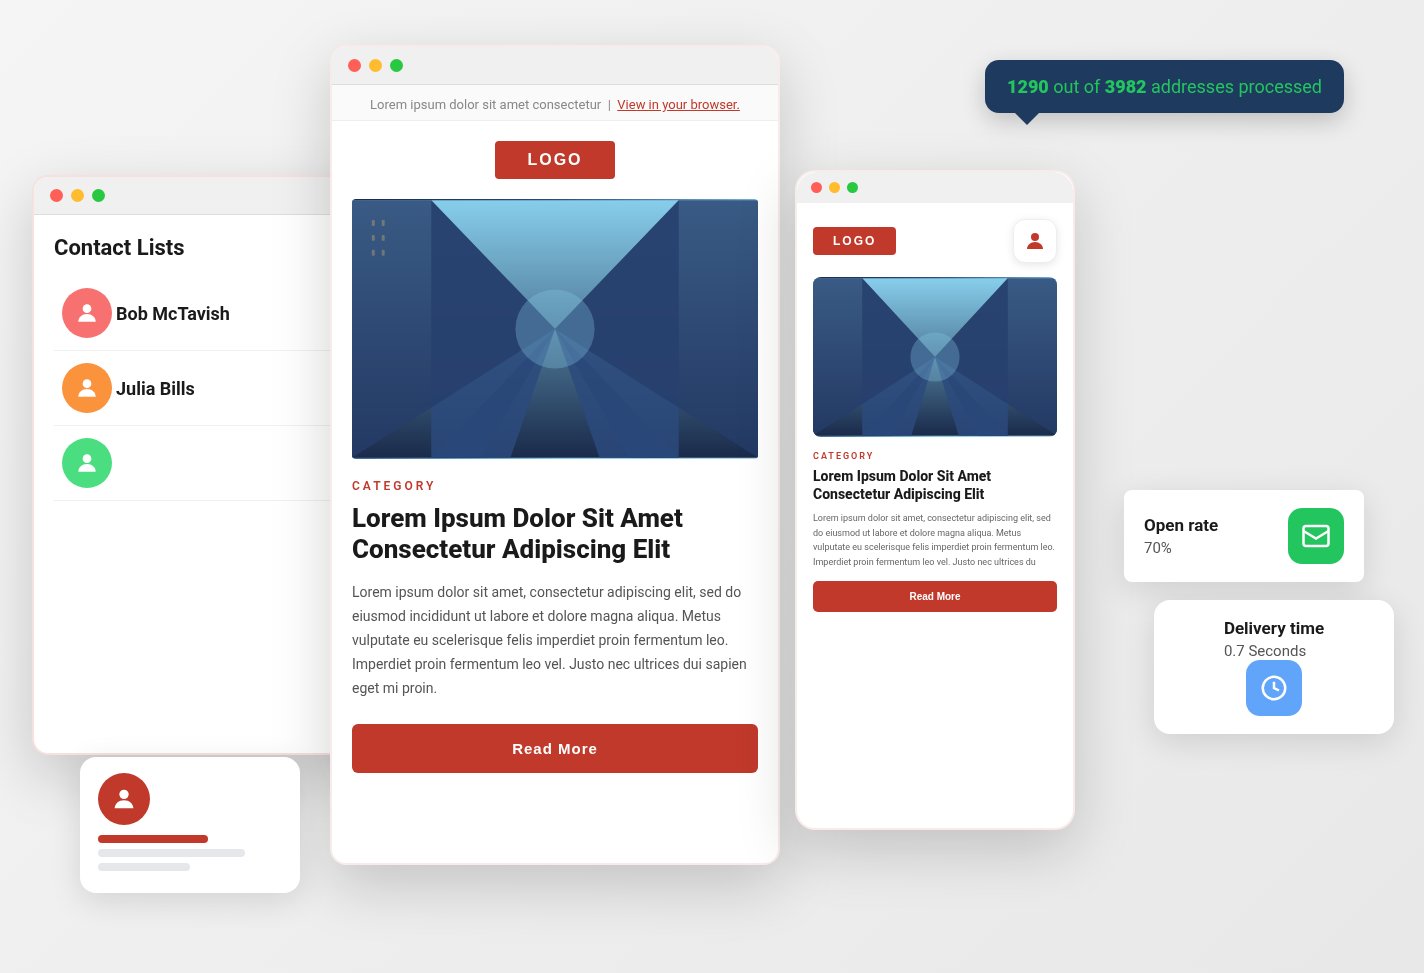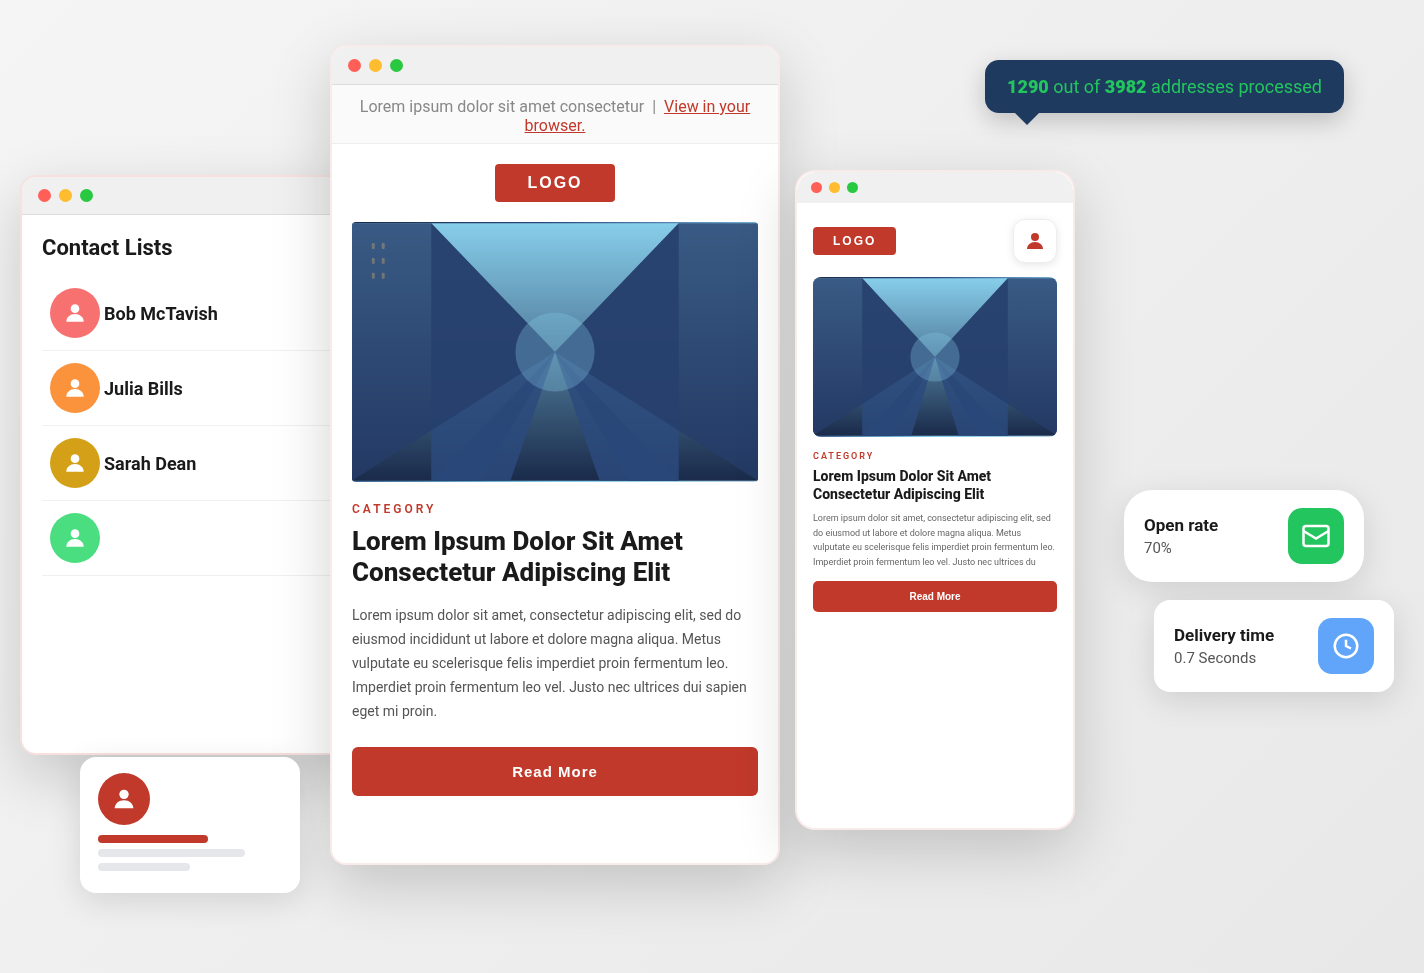--- a/index.html
+++ b/index.html
@@ -31,21 +31,21 @@
       border-bottom: 1px solid #ddd;
     }
 
     .dot { width: 13px; height: 13px; border-radius: 50%; display: inline-block; }
     .dot-red { background: #ff5f57; }
     .dot-yellow { background: #febc2e; }
     .dot-green { background: #28c840; }
 
     
     #contact-window {
-      left: 20px;
+      left: 32px;
       top: 175px;
       width: 340px;
       height: 580px;
       z-index: 2;
     }
 
     .contact-list-body {
       padding: 20px;
       background: white;
     }
@@ -99,21 +99,21 @@
       top: 45px;
       width: 450px;
       height: 820px;
       z-index: 3;
     }
 
     .email-topbar {
       background: #fafafa;
       padding: 12px 16px 8px;
       text-align: center;
-      font-size: 16px;
+      font-size: 13px;
       color: #888;
       border-bottom: 1px solid #eee;
     }
 
     .email-topbar a { color: #c0392b; text-decoration: underline; }
 
     .email-body {
       background: white;
       padding: 20px;
       overflow-y: auto;
@@ -322,21 +322,21 @@
     .badge-number { font-weight: 900; }
     .badge-text { font-weight: 400; }
 
     
     #open-rate-card {
       position: absolute;
       right: 60px;
       top: 490px;
       width: 240px;
       background: white;
-      border-radius: 28px;
+      border-radius: 8px;
       padding: 18px 20px;
       box-shadow: 0 8px 32px rgba(0,0,0,0.12);
       z-index: 8;
       display: flex;
       align-items: center;
       justify-content: space-between;
     }
 
     #delivery-card {
       position: absolute;
@@ -344,20 +344,21 @@
       top: 600px;
       width: 240px;
       background: white;
       border-radius: 16px;
       padding: 18px 20px;
       box-shadow: 0 8px 32px rgba(0,0,0,0.12);
       z-index: 8;
       display: flex;
       align-items: center;
       justify-content: space-between;
+      flex-direction: column;
     }
 
     .stat-label {
       font-size: 17px;
       font-weight: 700;
       color: #1a1a1a;
       margin-bottom: 4px;
     }
 
     .stat-value {
@@ -451,29 +452,20 @@
     <div class="contact-item">
       <div class="contact-avatar avatar-orange">
         <svg class="person-icon" viewBox="0 0 24 24">
             <circle cx="12" cy="8" r="4" fill="white"></circle>
             <path d="M4 20c0-4 3.6-7 8-7s8 3 8 7" fill="white" stroke="none"></path>
           </svg>
       </div>
       <span class="contact-name">Julia Bills</span>
     </div>
 
-    <div class="contact-item">
-      <div class="contact-avatar avatar-yellow">
-        <svg class="person-icon" viewBox="0 0 24 24">
-            <circle cx="12" cy="8" r="4" fill="white"></circle>
-            <path d="M4 20c0-4 3.6-7 8-7s8 3 8 7" fill="white" stroke="none"></path>
-          </svg>
-      </div>
-      <span class="contact-name">Sarah Dean</span>
-    </div>
 
     <div class="contact-item">
       <div class="contact-avatar avatar-green">
         <svg class="person-icon" viewBox="0 0 24 24">
             <circle cx="12" cy="8" r="4" fill="white"></circle>
             <path d="M4 20c0-4 3.6-7 8-7s8 3 8 7" fill="white" stroke="none"></path>
           </svg>
       </div>
     </div>
   </div>

